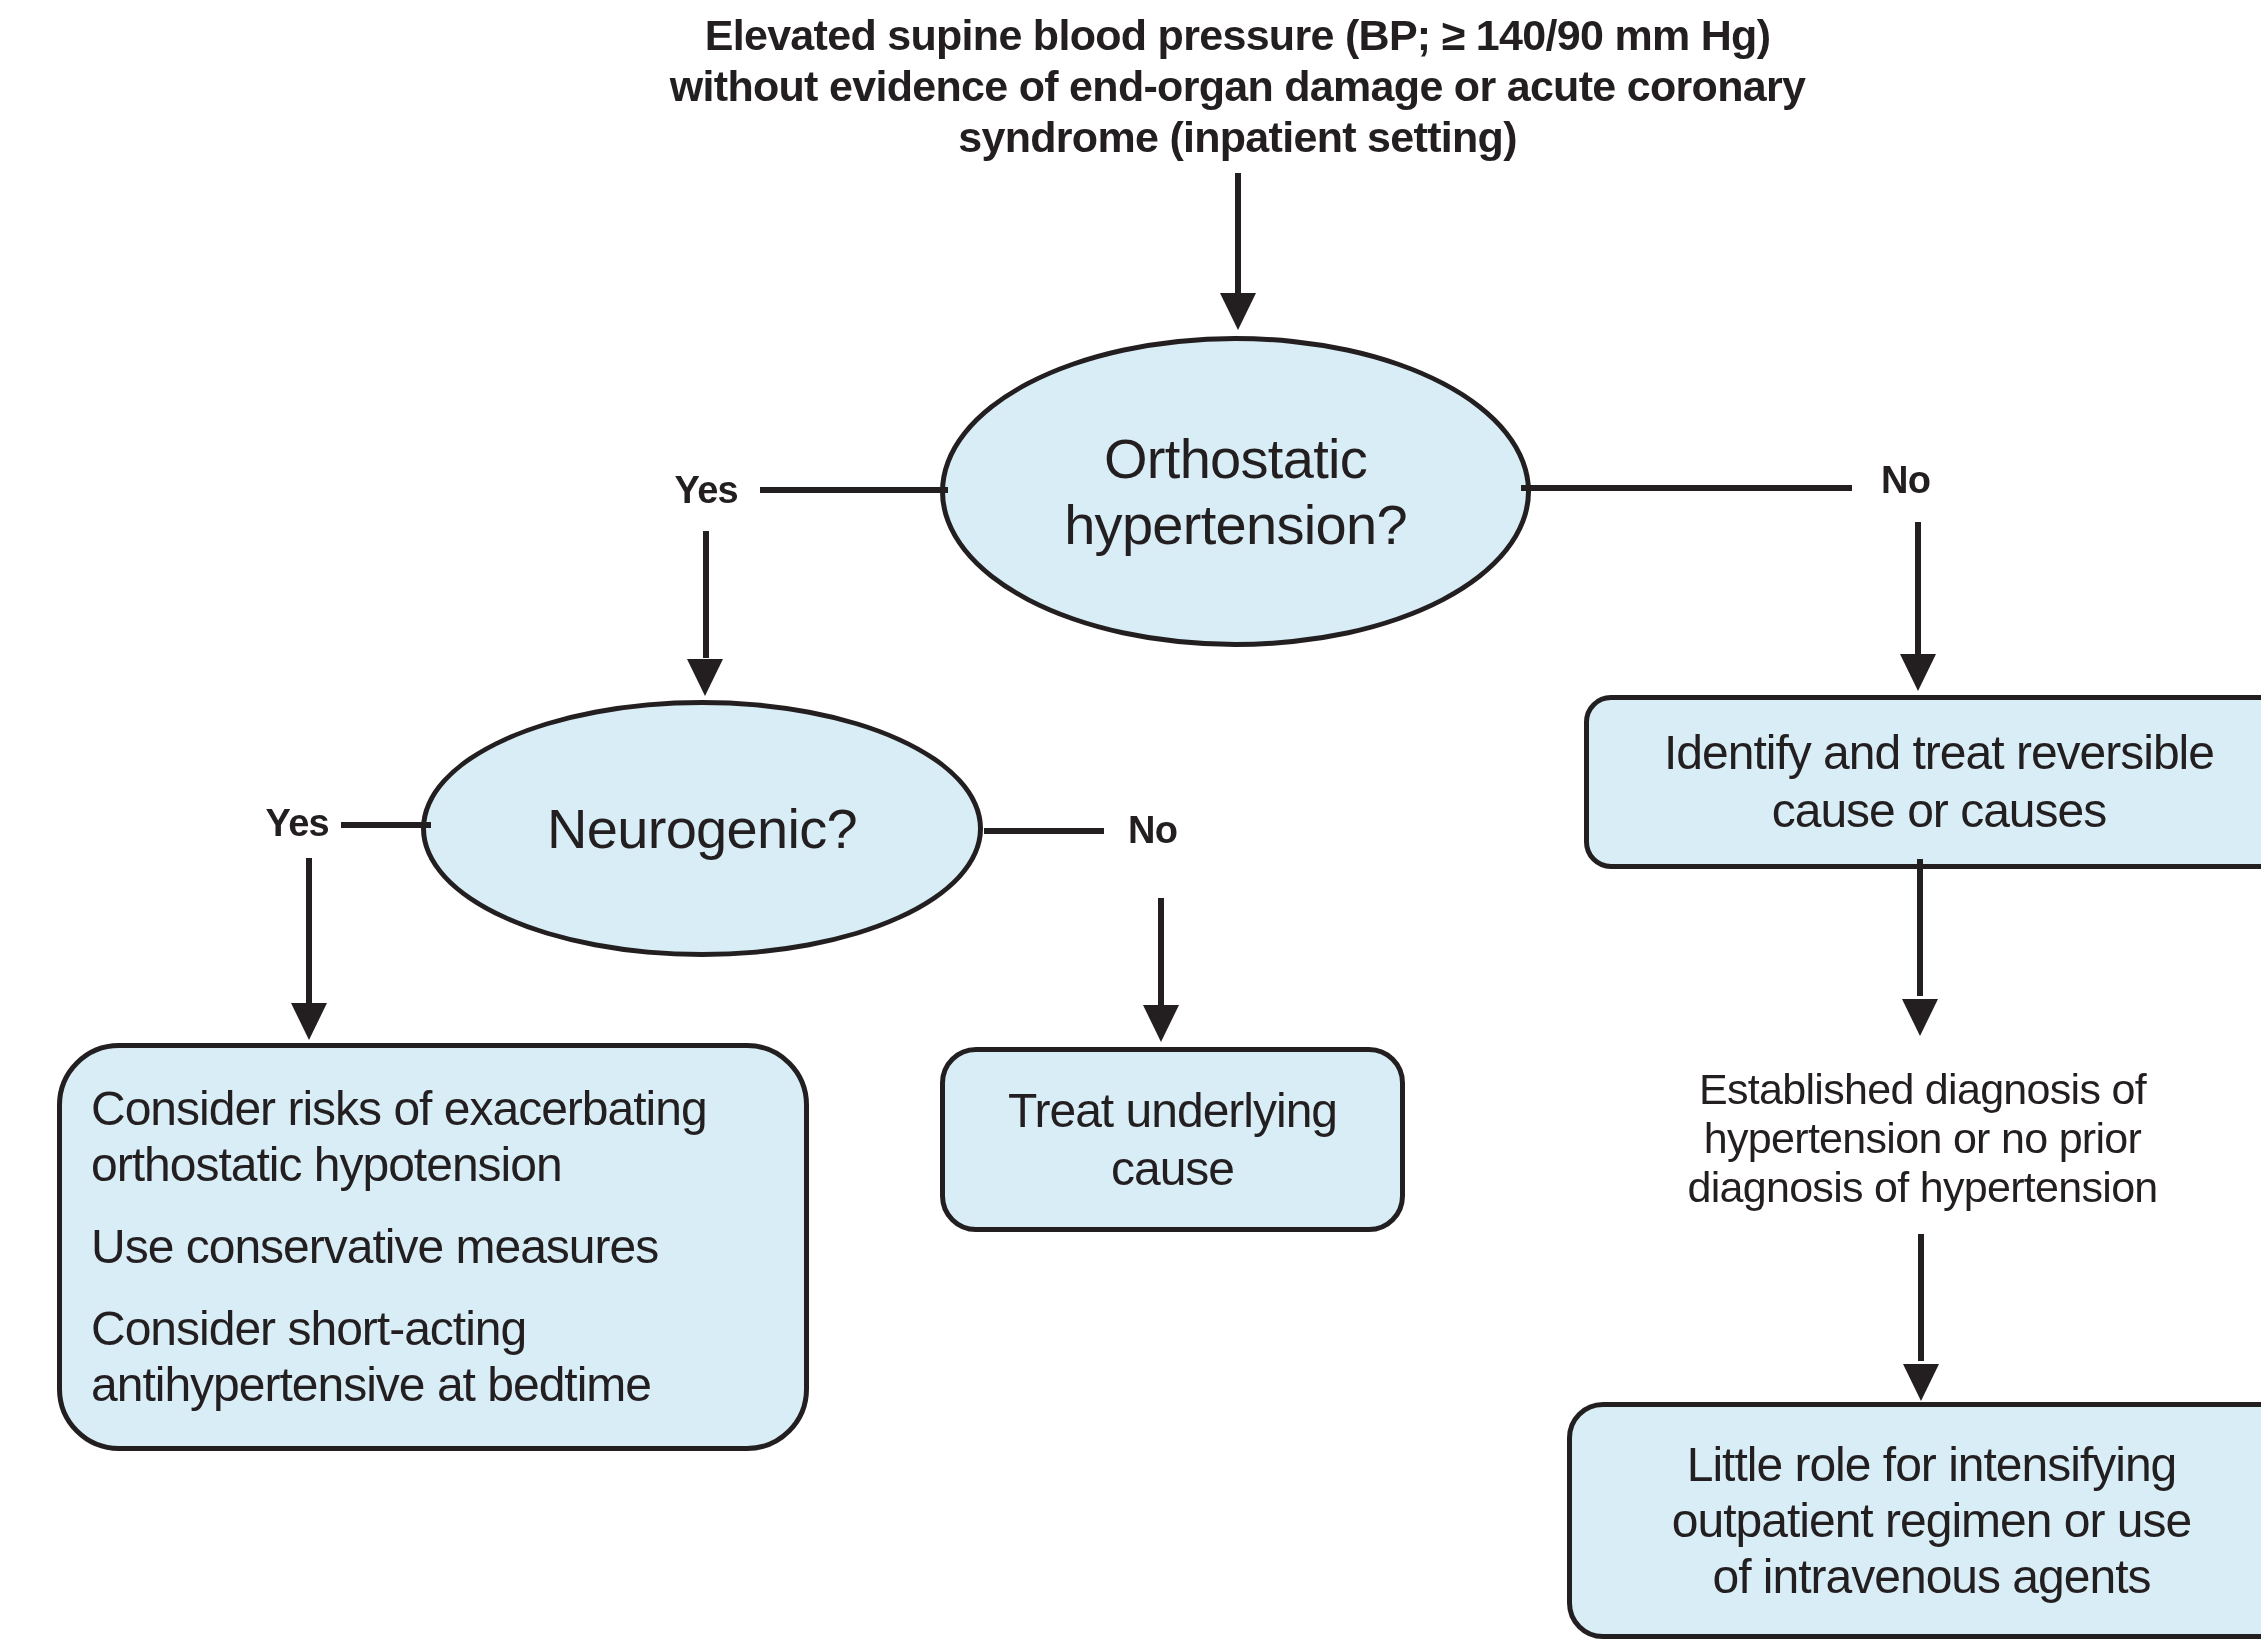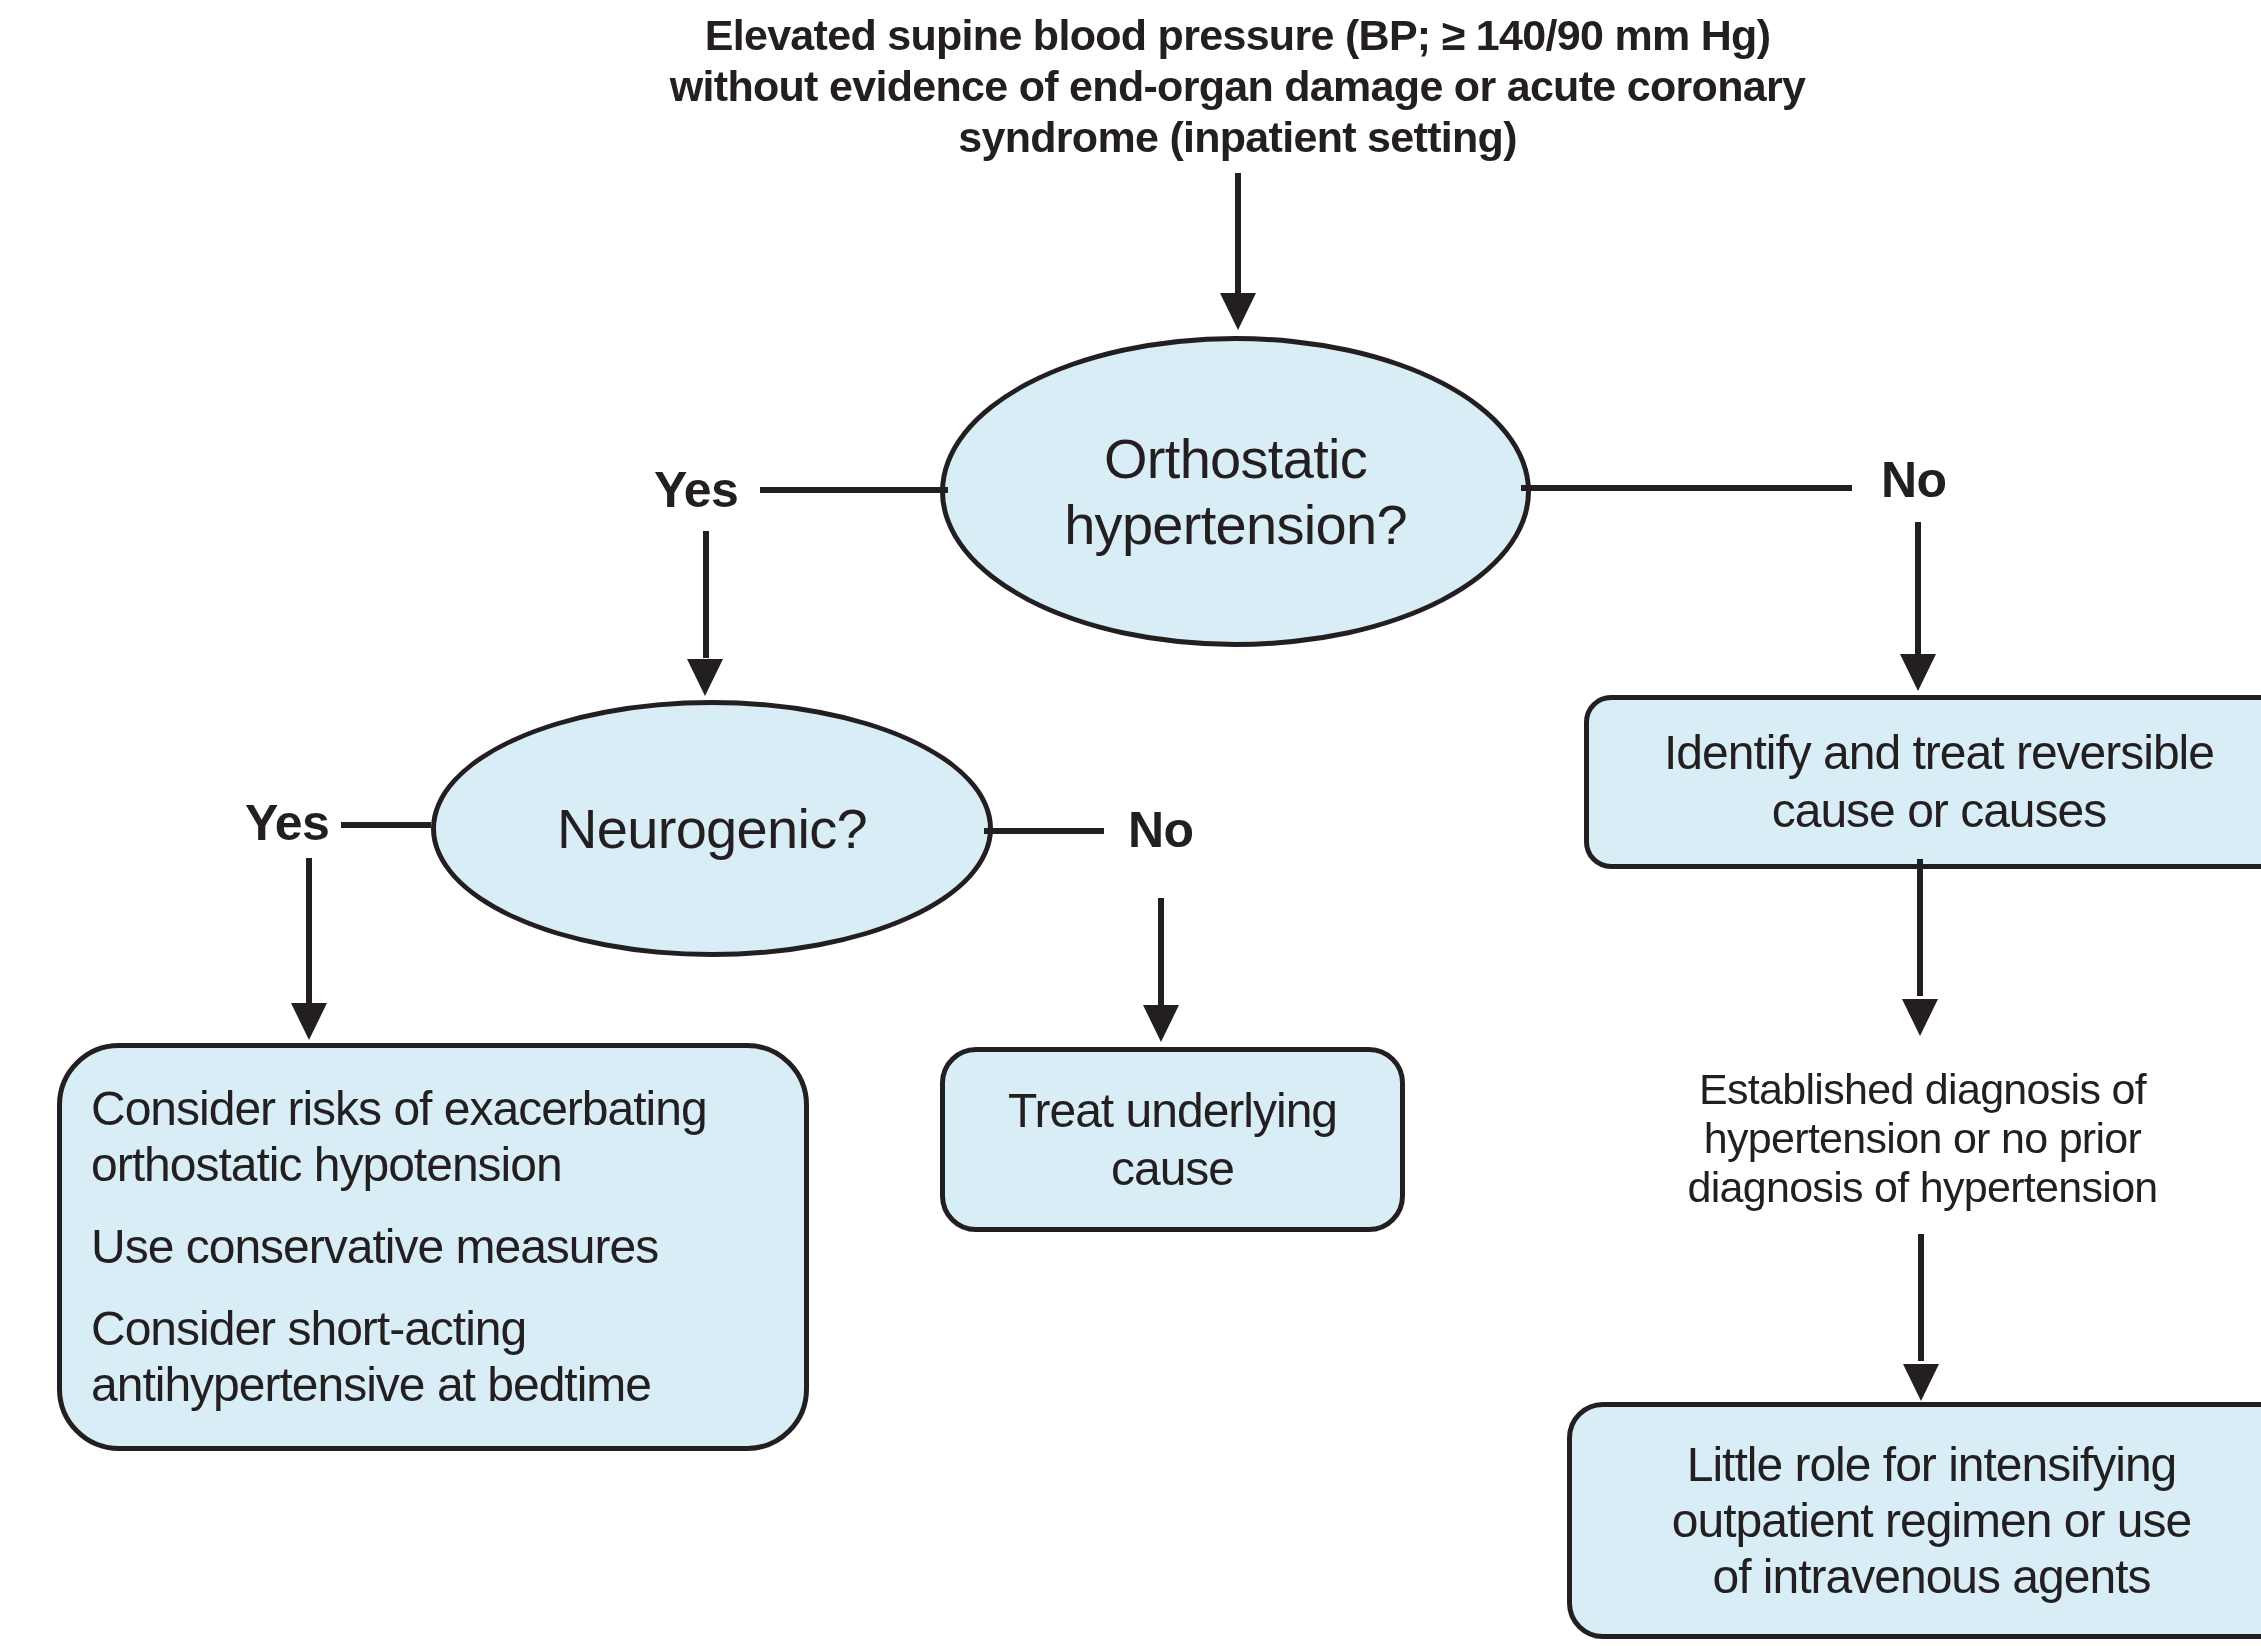--- a/index.html
+++ b/index.html
@@ -26,42 +26,42 @@
   .ellipse{
     position:absolute;
     background:var(--fill);
     border:5.5px solid var(--stroke);
     border-radius:50%;
     display:flex;align-items:center;justify-content:center;
     text-align:center;
     font-size:56px;line-height:66px;letter-spacing:-0.7px;
   }
   .ellipse.orthostatic{left:907px;top:336px;width:581px;height:301px;text-align:center;}
-  .ellipse.neurogenic{left:398px;top:700px;width:552px;height:247px;}
+  .ellipse.neurogenic{left:388px;top:700px;width:552px;height:247px;}
   .box{
     position:absolute;
     background:var(--fill);
     border:5.5px solid var(--stroke);
     border-radius:36px;
     display:flex;align-items:center;justify-content:center;
     text-align:center;
     font-size:48px;line-height:58px;letter-spacing:-1px;
   }
   .box.consider{
     left:24px;top:1043px;width:752px;height:408px;border-radius:62px;
     flex-direction:column;align-items:flex-start;justify-content:center;
     text-align:left;padding:0 1px 0 29px;box-sizing:border-box;gap:26px;
     line-height:56px;
   }
   .box.treat{left:907px;top:1047px;width:455px;height:175px;}
   .box.identify{left:1551px;top:695px;width:700px;height:164px;border-radius:27px;}
   .box.little{left:1534px;top:1402px;width:719px;height:227px;line-height:56px;}
   .branch-label{
     position:absolute;
-    font-size:50px;line-height:73px;font-weight:bold;letter-spacing:-0.7px;
+    font-size:38px;line-height:73px;font-weight:bold;letter-spacing:-0.7px;
   }
   .label-right{width:144px;text-align:right;}
   .note{
     position:absolute;left:1547px;top:1065px;width:685px;
     font-size:43px;line-height:49px;font-weight:normal;
     text-align:center;letter-spacing:-0.7px;
   }
   .vline,.hline{position:absolute;background:var(--stroke);}
   .vline{width:5.5px;}
   .hline{height:5.5px;}

